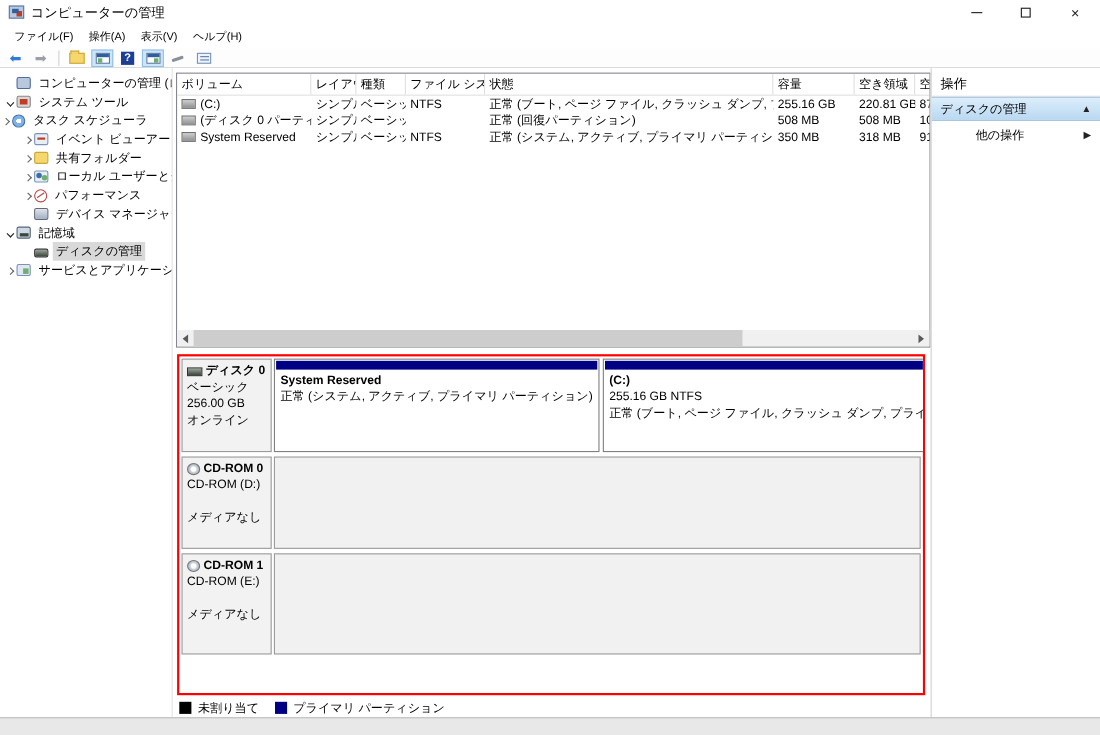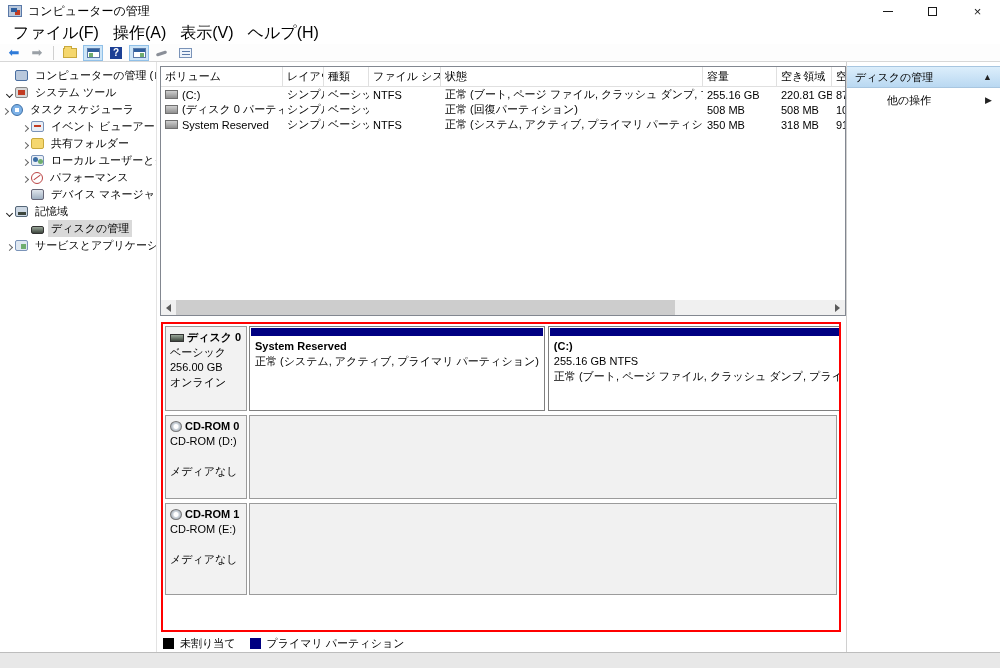--- a/index.html
+++ b/index.html
@@ -13,21 +13,21 @@
   .titlebar .appicon::after { content:""; position:absolute; left:2px; top:2px; width:6px; height:4px; background:#2f5f9e; }
   .titlebar .appicon::before { content:""; position:absolute; right:1px; bottom:1px; width:5px; height:5px; background:#c23b22; }
   .title-text { font-size:12px; }
   .win-controls { margin-left:auto; display:flex; height:22px; }
   .win-btn { width:45px; height:22px; display:flex; align-items:center; justify-content:center; font-size:13px; color:#1a1a1a; }
   .glyph-min { width:10px; height:0; border-top:1px solid #1a1a1a; display:inline-block; }
   .glyph-max { width:9px; height:9px; border:1px solid #1a1a1a; display:inline-block; }
 
   
   .menubar { position:absolute; left:0; top:22px; width:100%; height:22px; background:#fff; display:flex; align-items:center; padding-left:6px; }
-  .menu-item { padding:3px 7px; font-size:16px; }
+  .menu-item { padding:3px 7px; font-size:10px; }
 
   
   .toolbar { position:absolute; left:0; top:44px; width:100%; height:18px; background:#fdfdfd; border-bottom:1px solid #d7d7d7; display:flex; align-items:center; padding-left:4px; gap:3px; }
   .tb-sep { width:1px; height:14px; background:#d0d0d0; margin:0 3px; }
   .tb-btn { width:20px; height:16px; display:flex; align-items:center; justify-content:center; }
   .tb-btn.hl { background:#cde5f7; border:1px solid #90c0e8; }
   .arr { font-size:13px; line-height:1; }
   .arr.back { color:#2f7bd9; }
   .arr.fwd { color:#9aa0a6; }
   .ic-folder { width:14px; height:10px; background:#f5d76e; border:1px solid #c9a93c; position:relative; }
@@ -355,20 +355,21 @@
     </div>
 
     <div class="legend" id="legend">
         <span class="lg-sq" style="background: rgb(0, 0, 0);"></span>
         <span class="lg-lb">未割り当て</span>
         <span class="lg-sq" style="background: rgb(0, 0, 130);"></span>
         <span class="lg-lb">プライマリ パーティション</span>
       </div>
 
     <div class="actions">
+      <div class="act-header">操作</div>
       <div class="act-group">
         <span>ディスクの管理</span>
         <span class="spacer"></span>
         <span class="act-caret">▲</span>
       </div>
       <div class="act-more">
         <span>他の操作</span>
         <span class="spacer"></span>
         <span class="act-caret">▶</span>
       </div>

